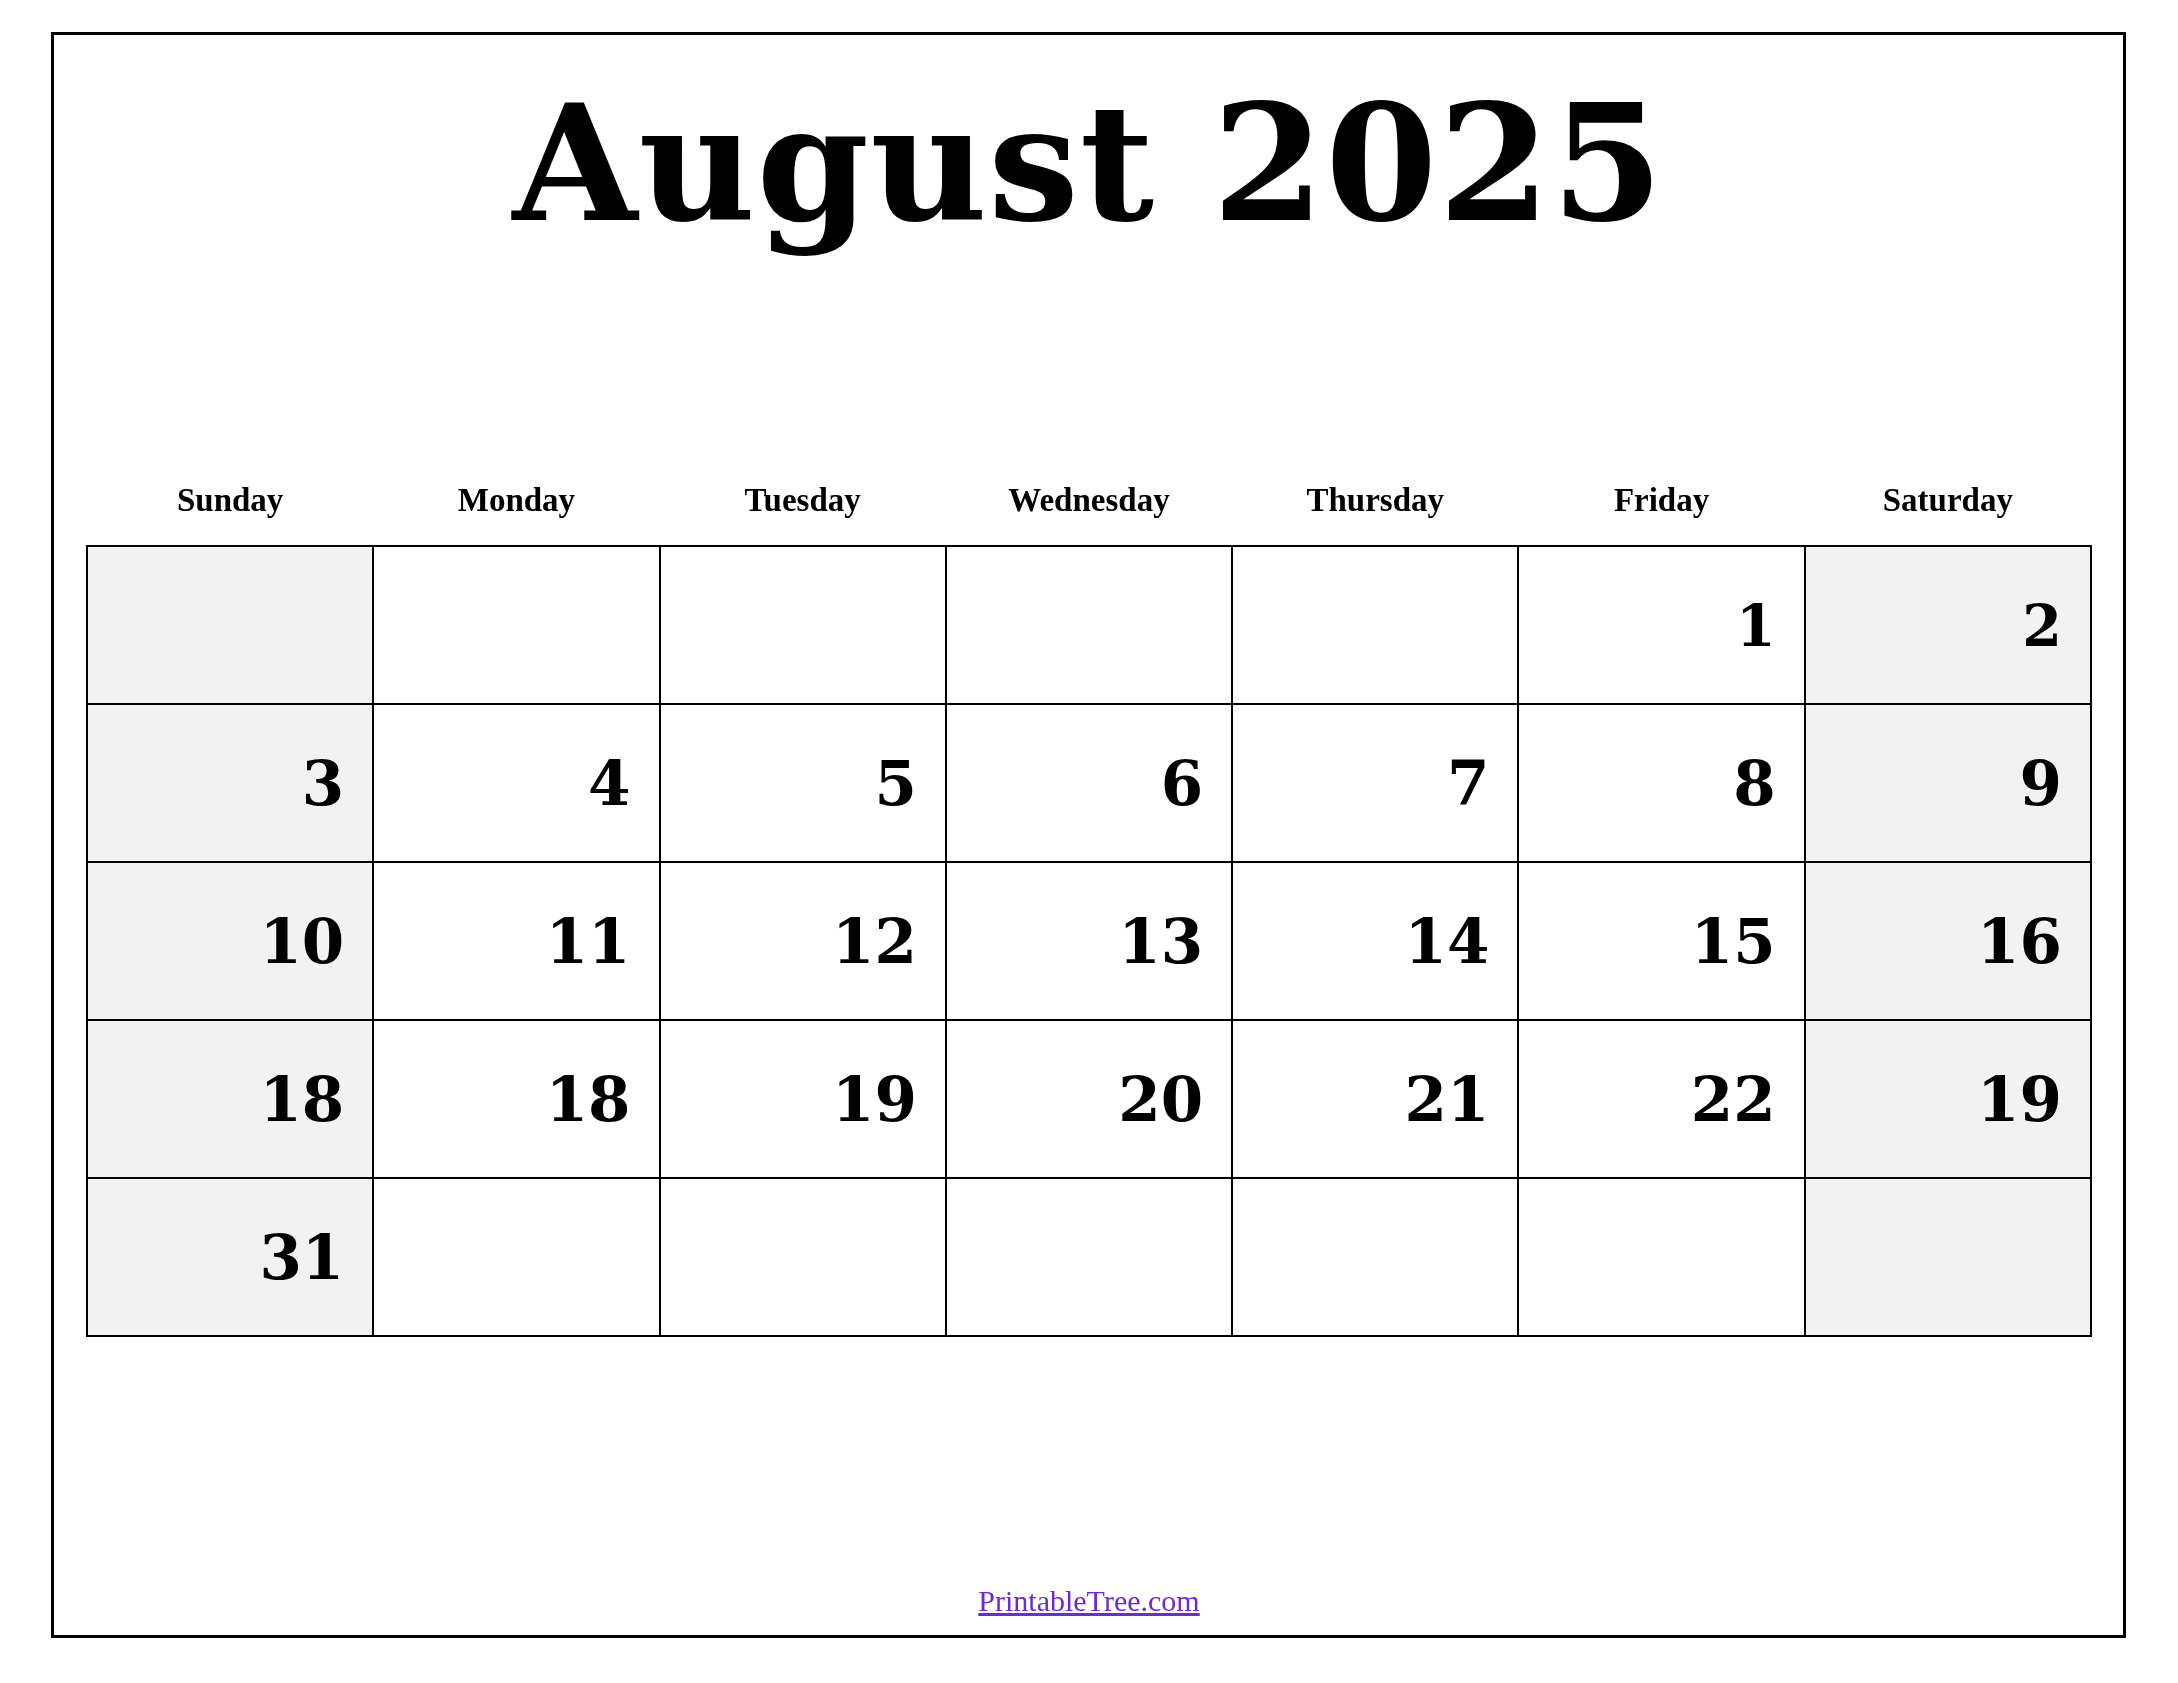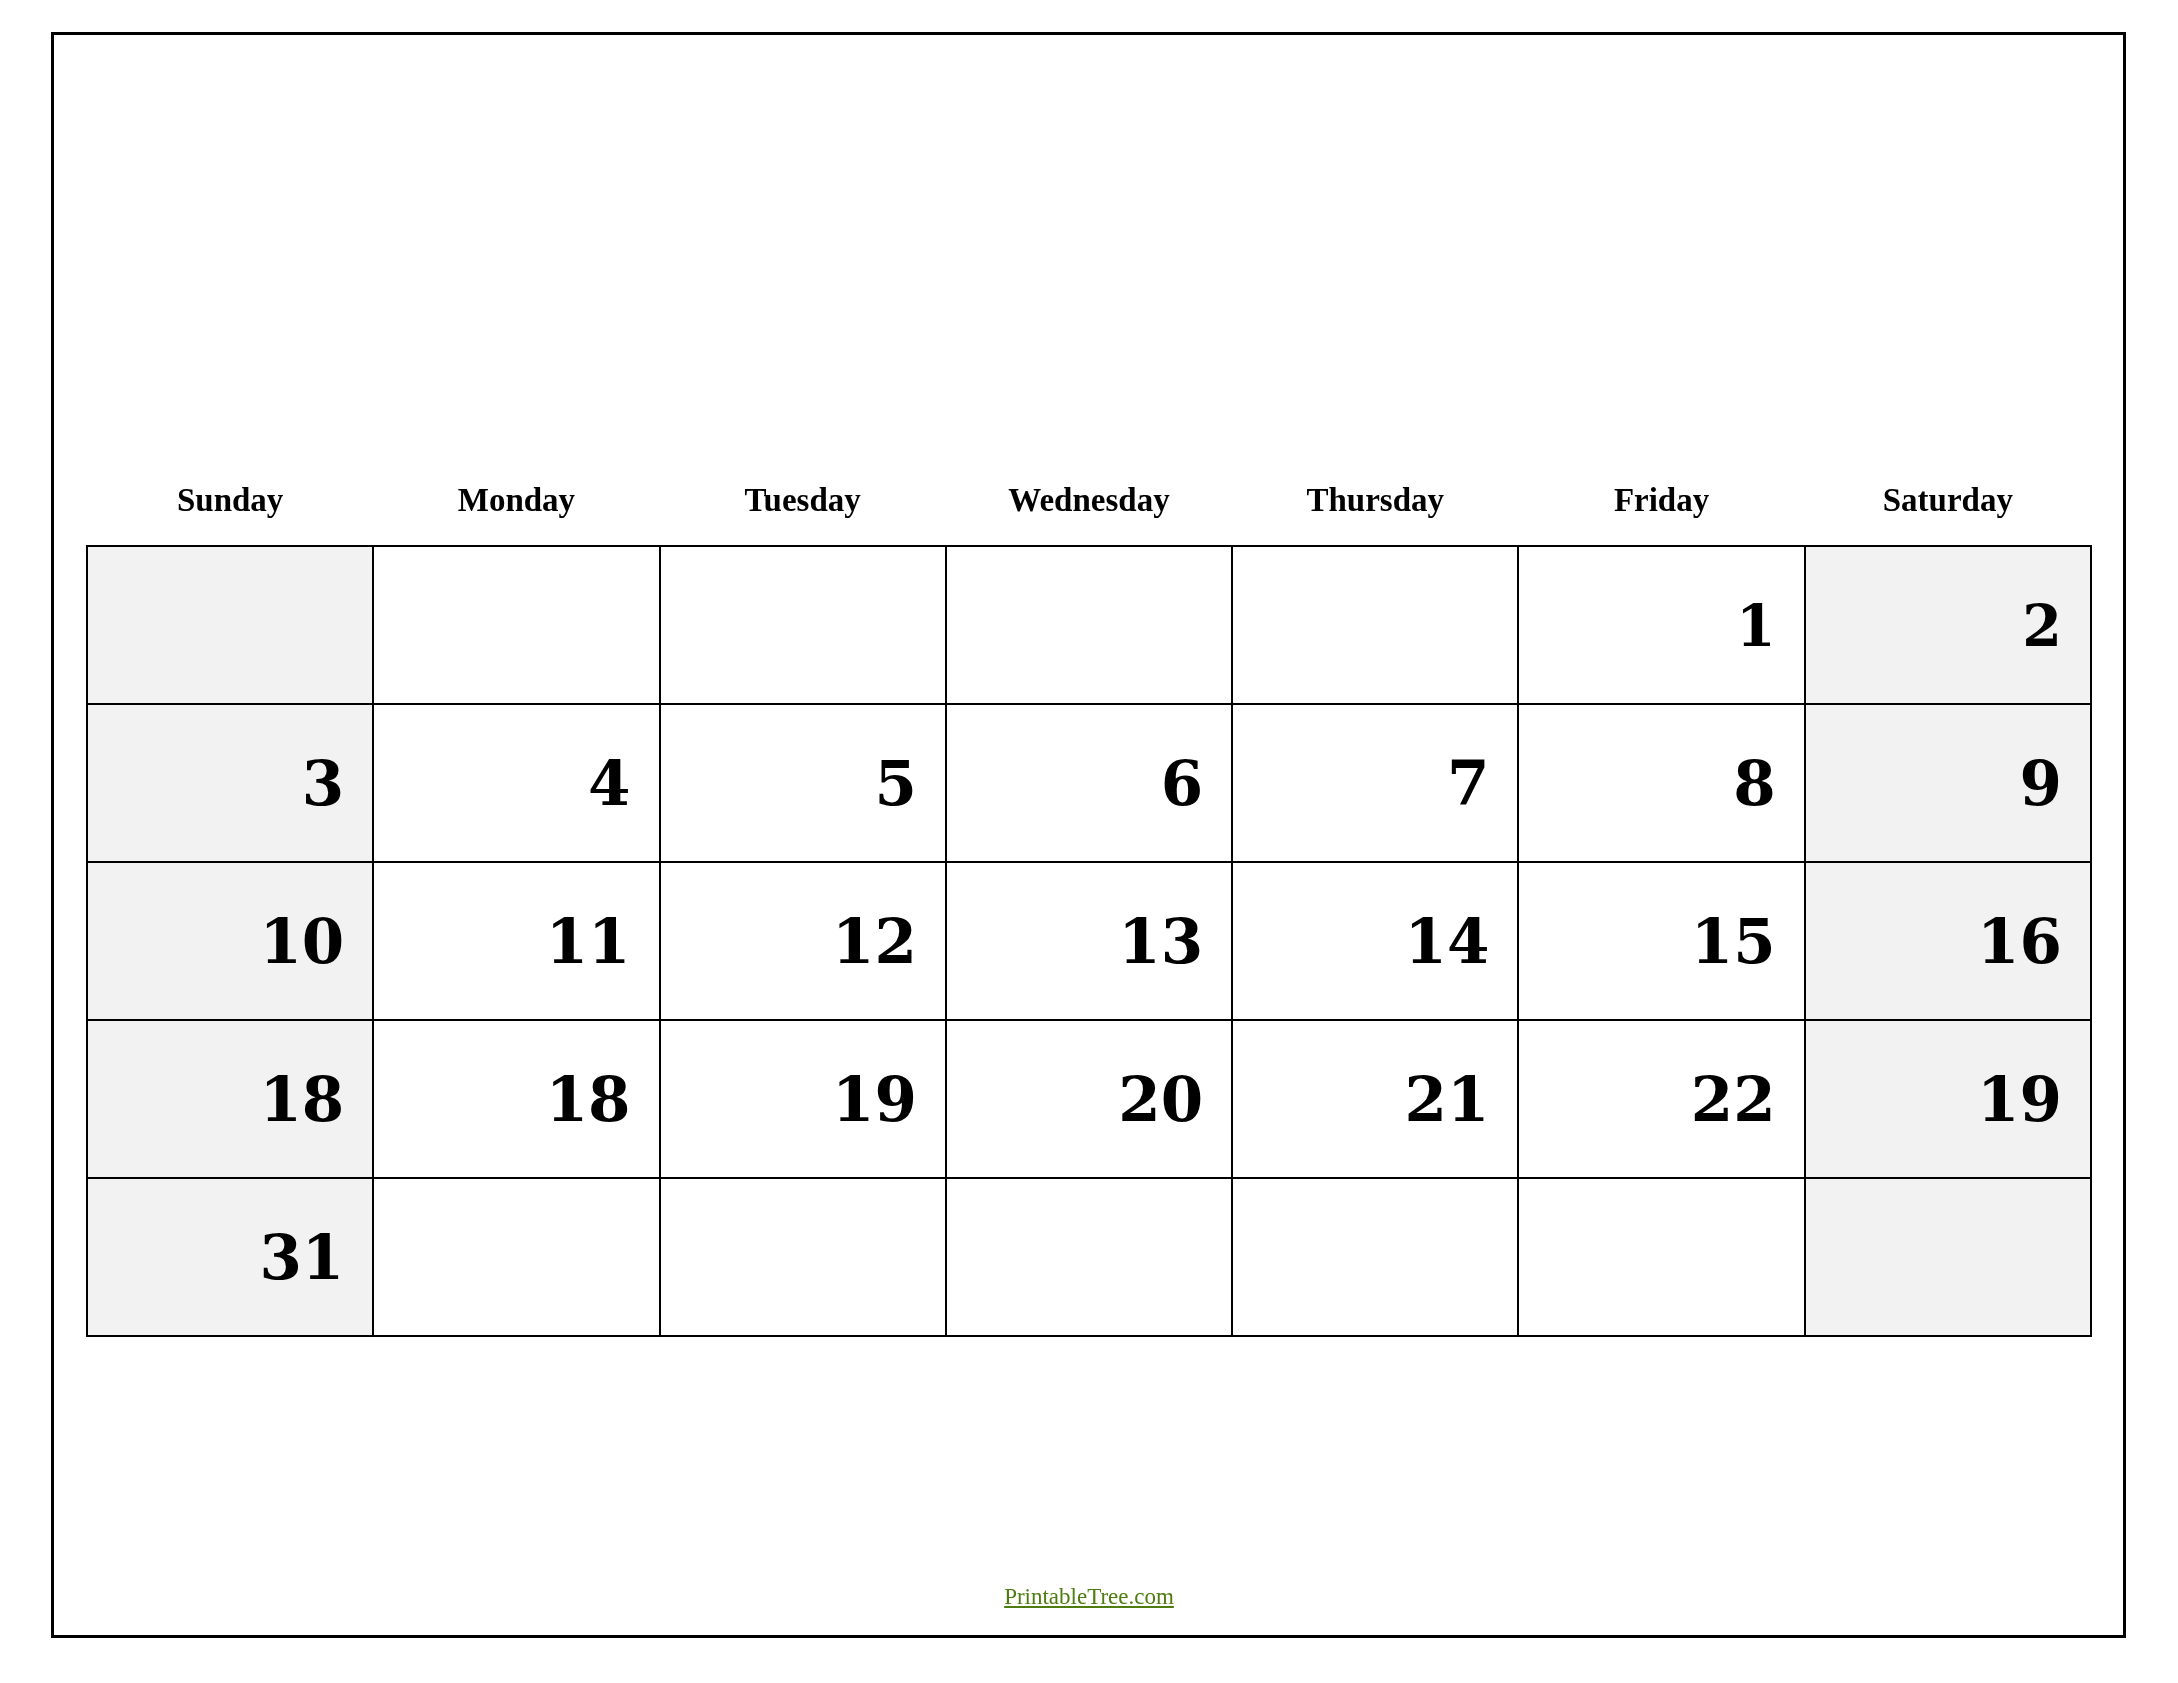--- a/index.html
+++ b/index.html
@@ -108,34 +108,35 @@
   .footer {
     position: absolute;
     left: 0;
     top: 1584px;
     width: 2178px;
     text-align: center;
   }
 
   .footer a {
     font-family: "Liberation Serif", serif;
-    font-size: 23px;
-    color: #4d7c0f;
+    font-size: 30px;
+    color: #6d28d9;
     text-decoration: underline;
   }
 </style>
 </head>
 <body>
 
 <div class="page">
 
   <div class="page-border"></div>
 
   <div class="inner">
 
+    <div class="title">August 2025</div>
 
     <div class="cal-wrap">
       <table class="calendar">
         <thead>
           <tr>
             <th>Sunday</th>
             <th>Monday</th>
             <th>Tuesday</th>
             <th>Wednesday</th>
             <th>Thursday</th>

